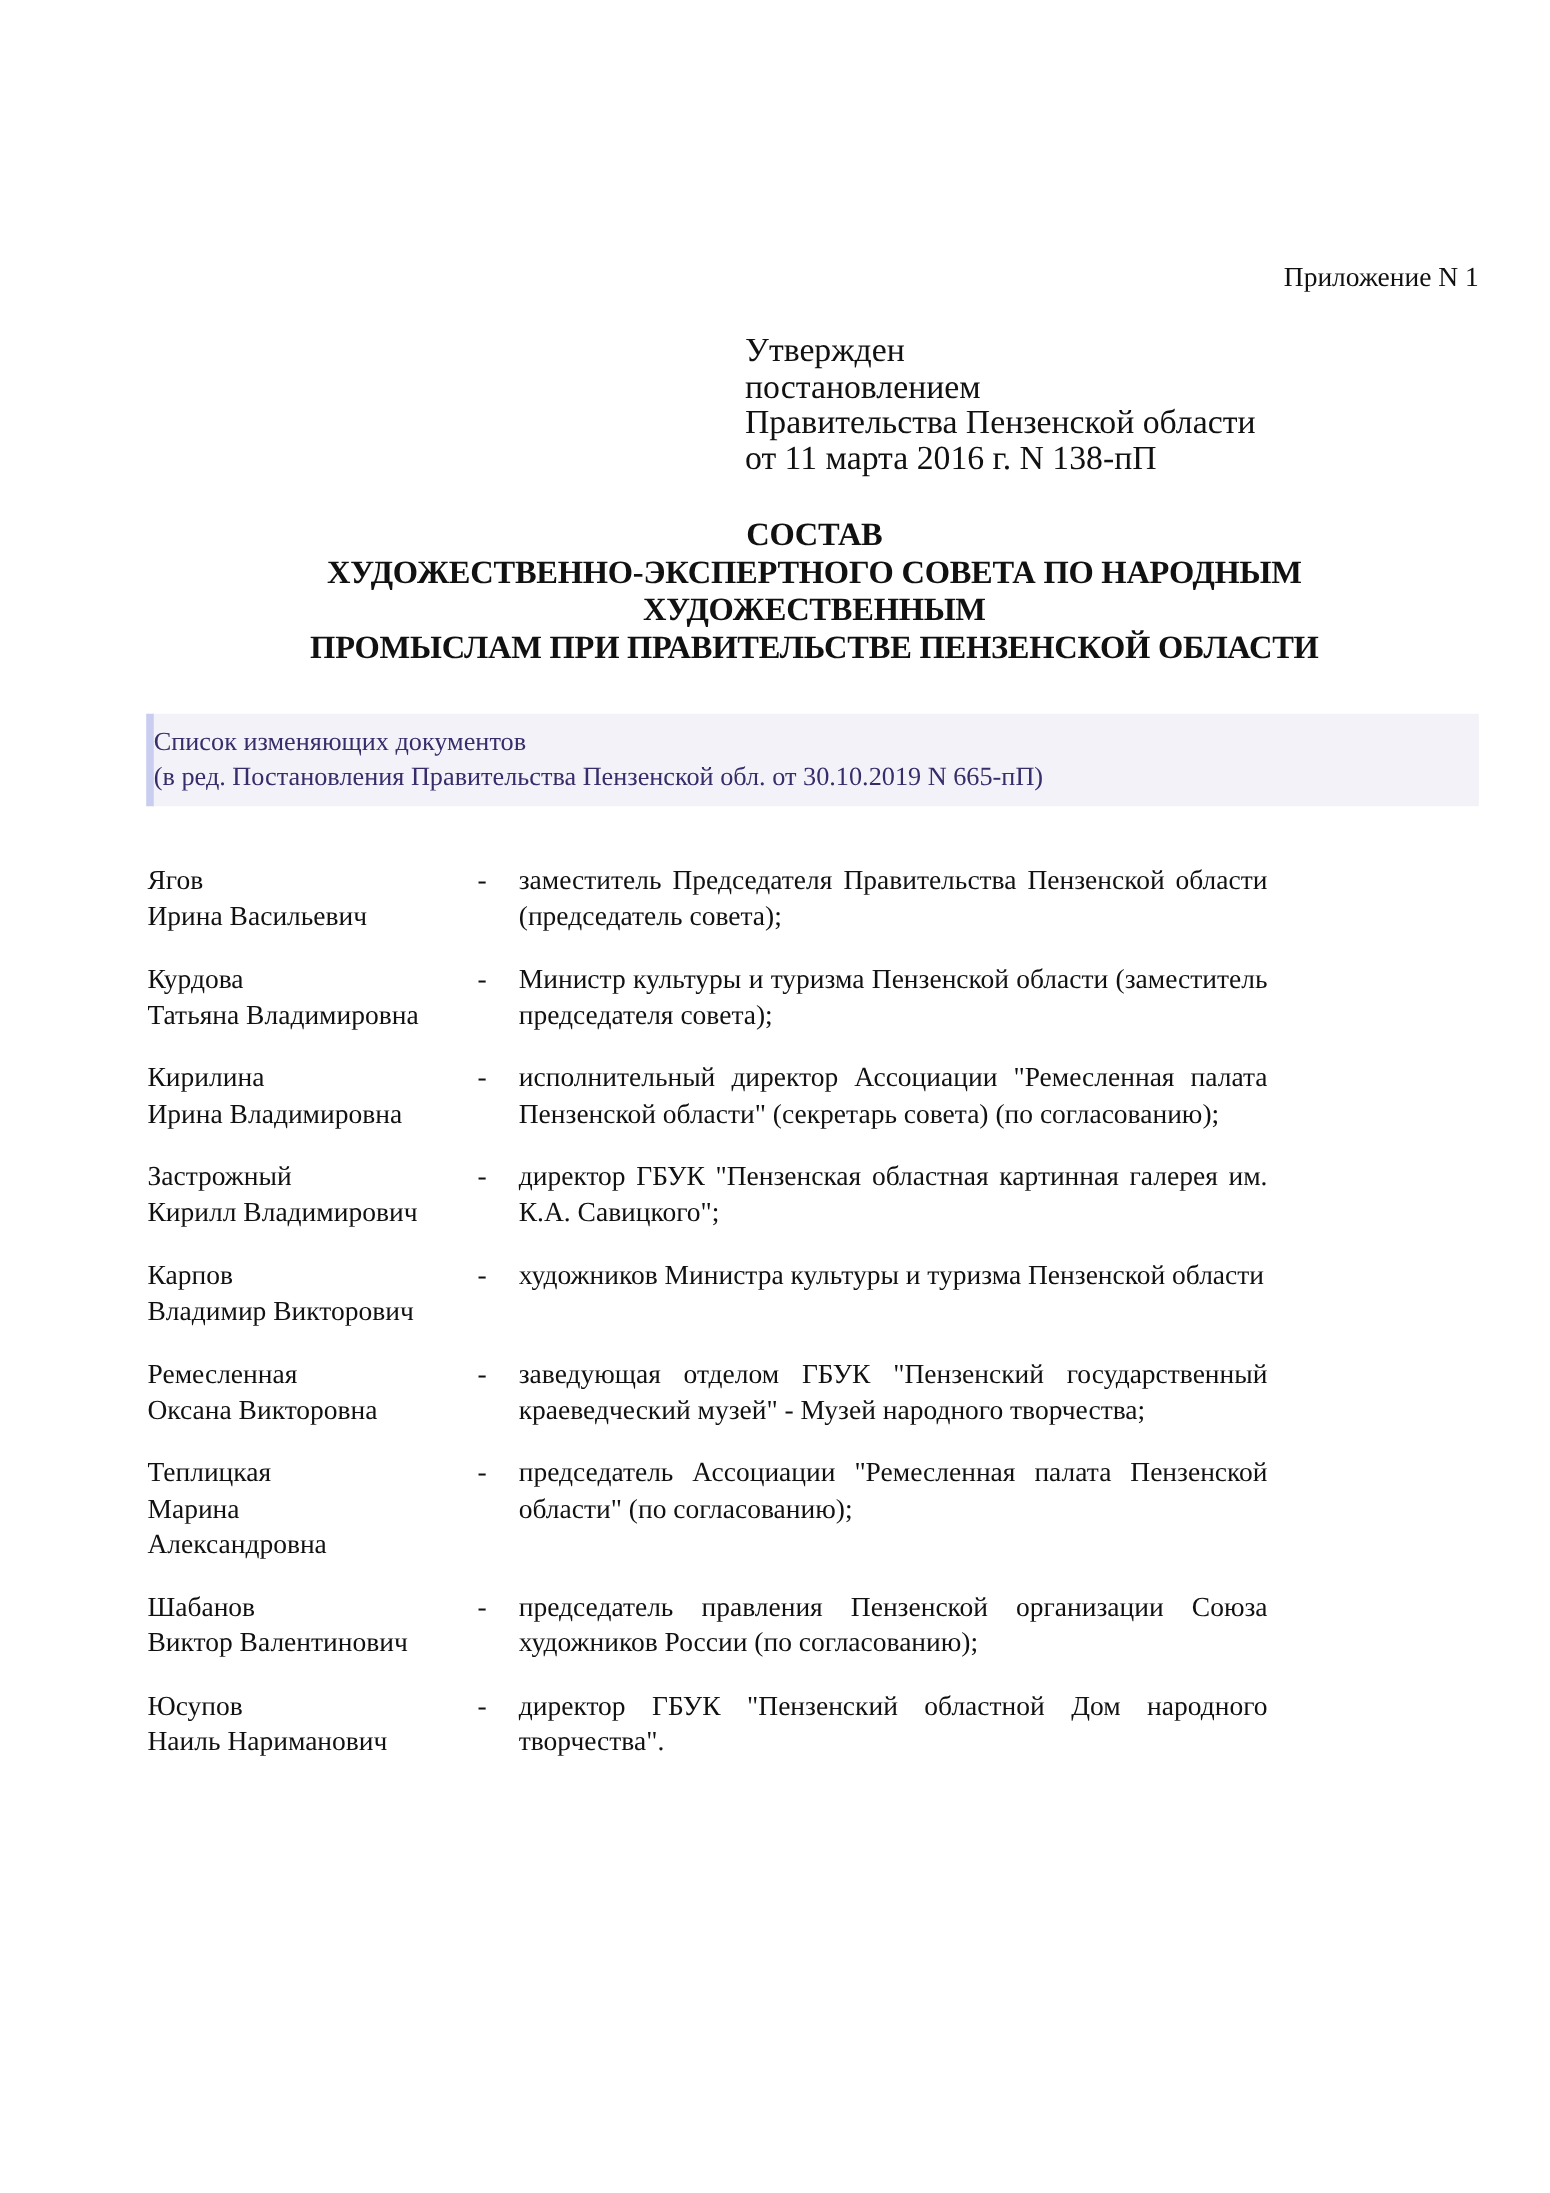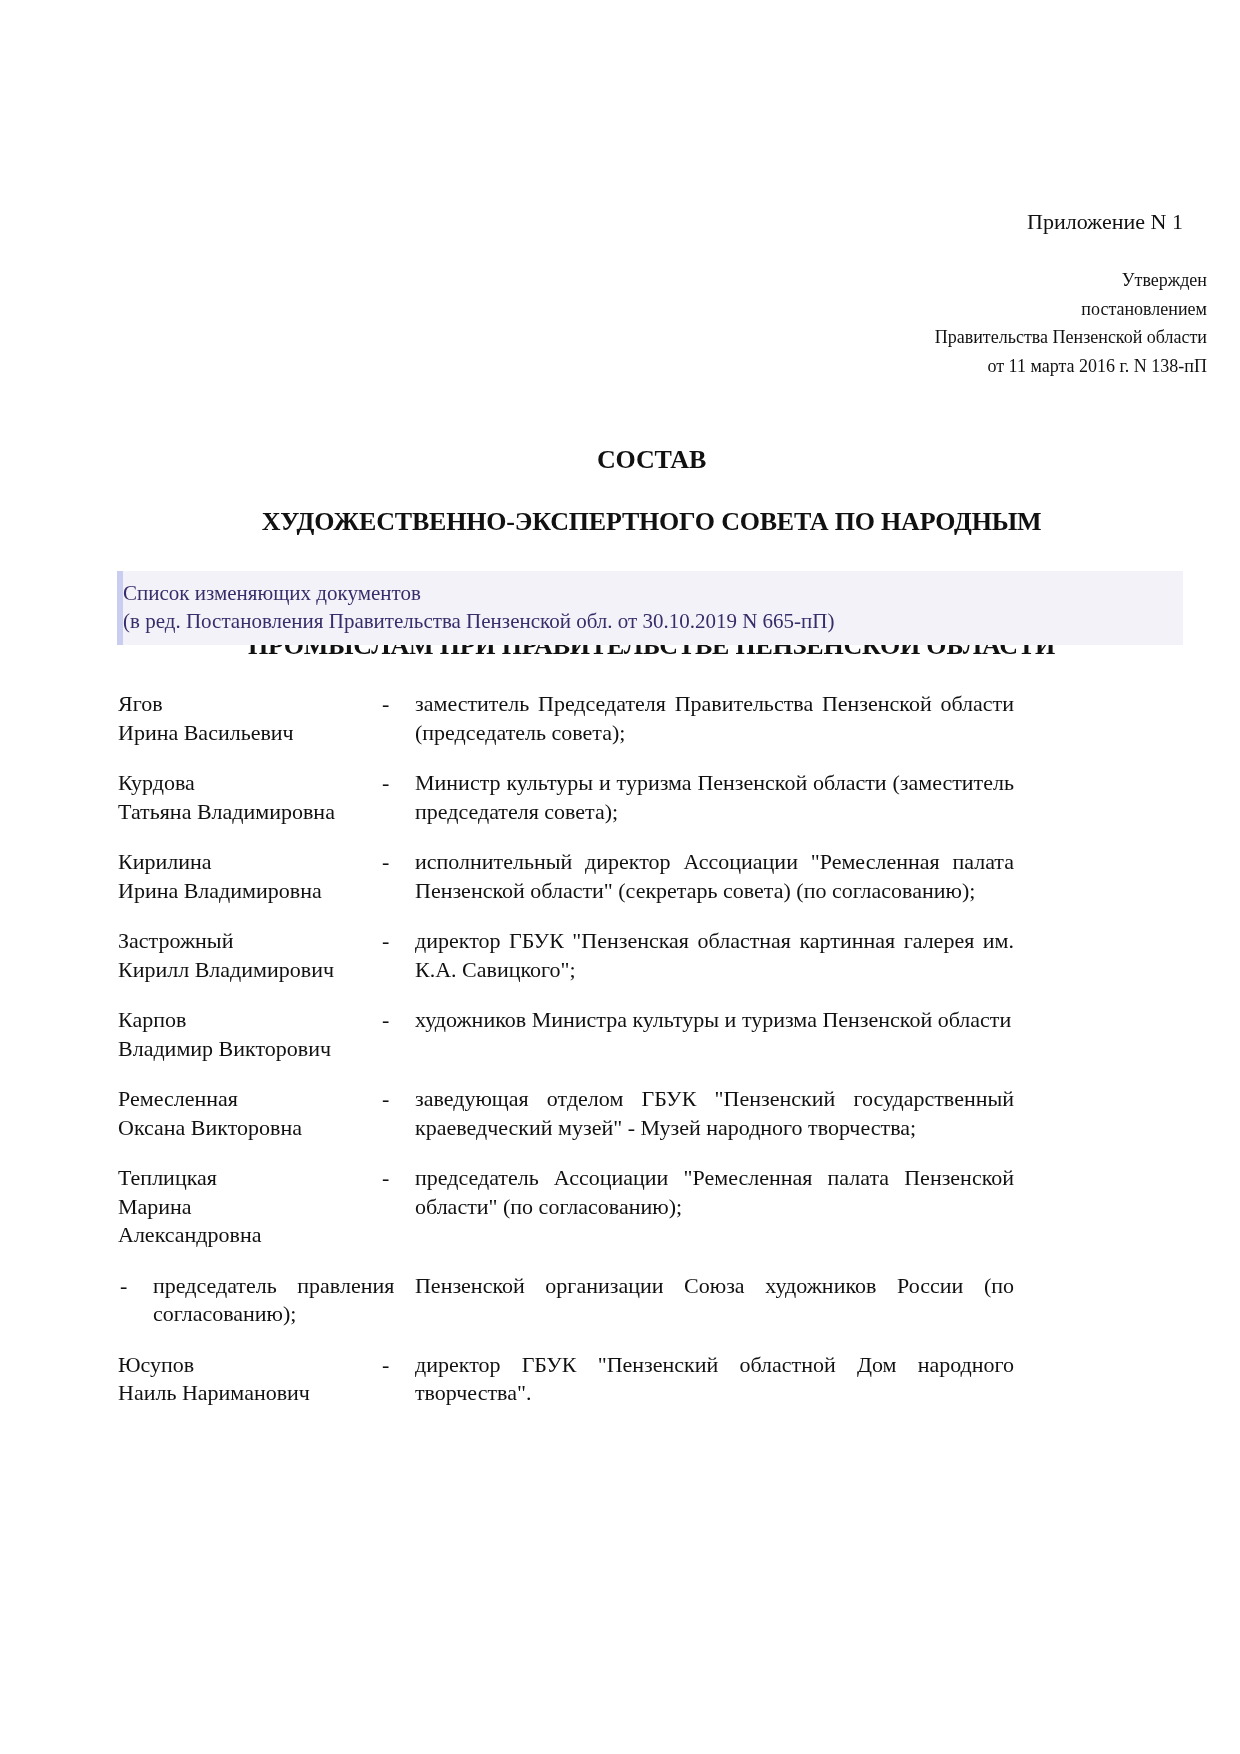--- a/index.html
+++ b/index.html
@@ -6,30 +6,30 @@
     body {
       width: 1240px; height: 1754px; position: relative; overflow: hidden;
       font-family: "Liberation Serif", serif; color: #111111;
     }
     .page { position: absolute; left: 0; top: 0; width: 1240px; height: 1754px; }
     .appendix {
       position: absolute; left: 700px; width: 483px; top: 208px;
       text-align: right; font-size: 22px; line-height: 28px;
     }
     .approved {
-      position: absolute; left: 624px; width: 583px; top: 266px;
-      text-align: right; font-size: 18px; line-height: 28.5px;
+      position: absolute; left: 596px; width: 583px; top: 266px;
+      text-align: left; font-size: 27px; line-height: 28.5px;
     }
     .approved div { white-space: nowrap; }
     .title {
       position: absolute; left: 120px; width: 1063px; top: 413px;
       text-align: center; font-weight: bold; font-size: 26px; line-height: 30px;
       letter-spacing: -0.2px;
     }
-    .title div { white-space: nowrap; margin-top: 32px; }
+    .title div { white-space: nowrap; }
     .amend-box {
       position: absolute; left: 117px; top: 571px; width: 1066px; height: 74px;
       background: #f2f2f8; border-left: 6px solid #c9cdef; box-sizing: border-box;
       text-align: left; color: #392c6a; font-size: 21px; line-height: 28px;
       padding-top: 8px;
     }
     .members { position: absolute; left: 118px; top: 690px; width: 896px; }
     .member { display: flex; font-size: 22px; line-height: 28.5px; margin-bottom: 22px; }
     .member .name { width: 262px; flex: none; }
     .member .name div { white-space: nowrap; }
@@ -122,20 +122,24 @@
       <div class="name">
         <div>Теплицкая</div>
         <div>Марина</div>
         <div>Александровна</div>
       </div>
       <div class="dash">-</div>
       <div class="desc">председатель Ассоциации "Ремесленная палата Пензенской области" (по согласованию);</div>
     </div>
 
     <div class="member">
+      <div class="name">
+        <div>Шабанов</div>
+        <div>Виктор Валентинович</div>
+      </div>
       <div class="dash">-</div>
       <div class="desc">председатель правления Пензенской организации Союза художников России (по согласованию);</div>
     </div>
 
     <div class="member">
       <div class="name">
         <div>Юсупов</div>
         <div>Наиль Нариманович</div>
       </div>
       <div class="dash">-</div>

